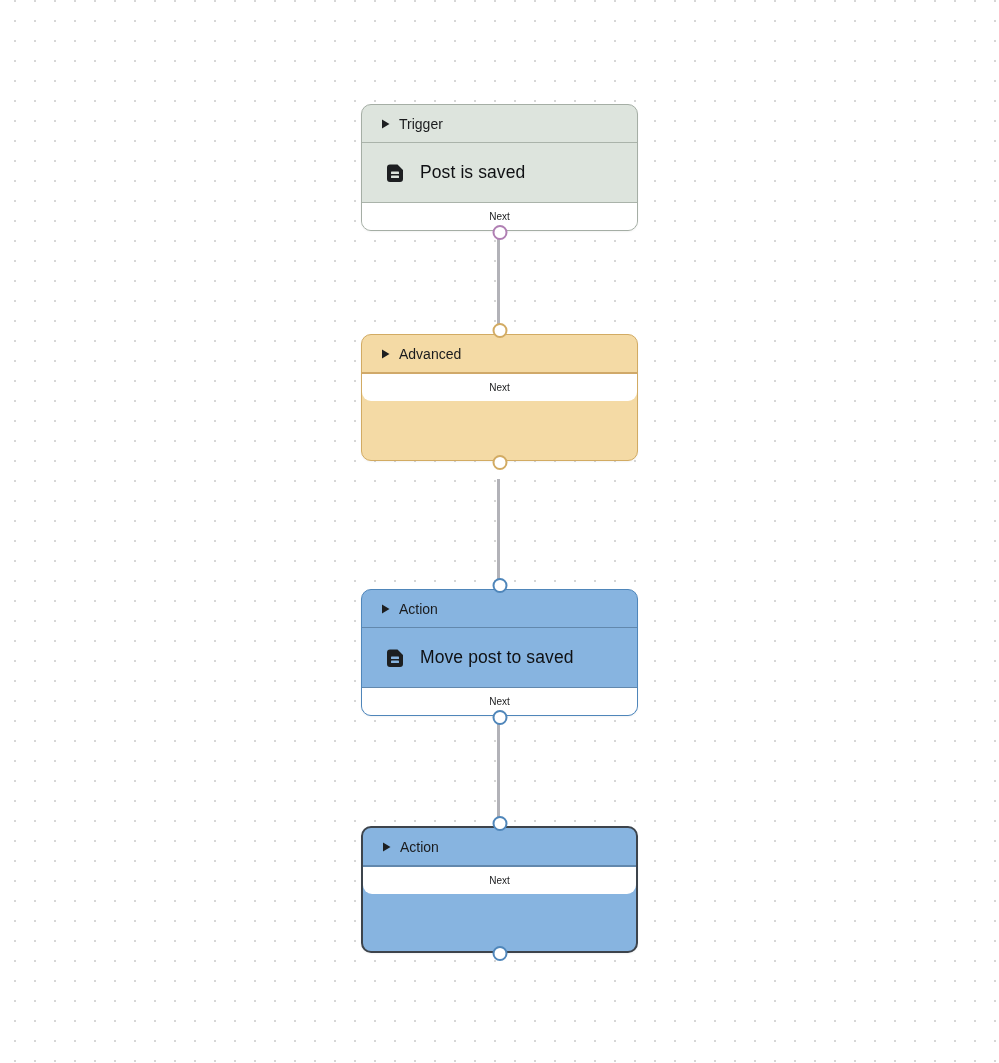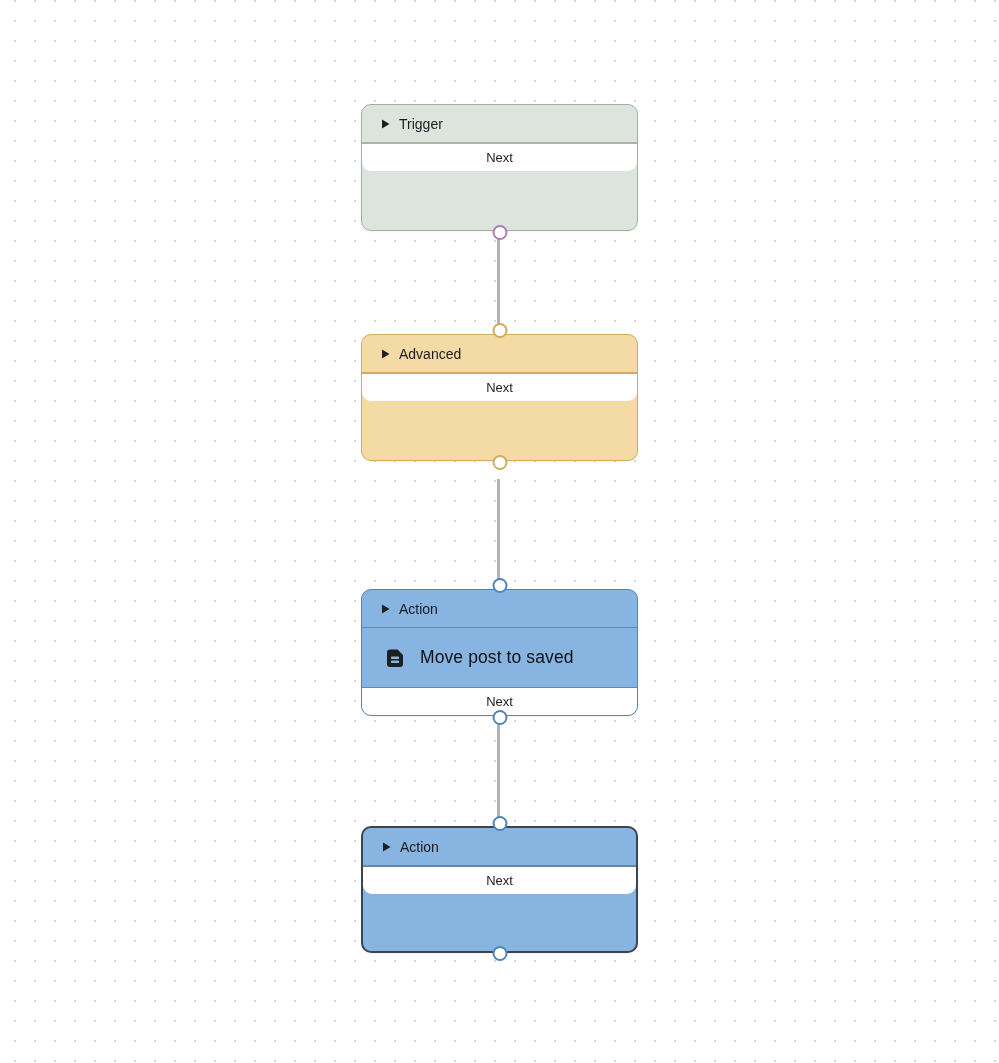--- a/index.html
+++ b/index.html
@@ -56,21 +56,21 @@
   }
   .title{font-size:17.5px;color:#0f1013;letter-spacing:.1px;}
 
   .node-footer{
     flex:0 0 27px;
     background:#ffffff;
     border-top:1px solid var(--divider,#aaa);
     border-radius:0 0 9px 9px;
     display:flex;align-items:center;justify-content:center;
   }
-  .next{font-size:13px;color:#1a1b1d;}
+  .next{font-size:10px;color:#1a1b1d;}
 
   .handle{
     position:absolute;
     left:50%;
     transform:translateX(-50%);
     width:15px;height:15px;
     box-sizing:border-box;
     border-radius:50%;
     background:#ffffff;
     border:2px solid var(--handle,#888);
@@ -92,20 +92,30 @@
   <div class="edge" style="top:718px;height:103px;"></div>
 
   <div class="node" style="top: 104px; --background: #dde4dd; --border: #a5aea5; --divider: #aab3aa; --handle: #b07fb3;">
     <div class="node-header">
       <span class="tri-icon">
         <svg width="9" height="10" viewBox="0 0 9 10">
             <path d="M1 .5 L8.5 5 L1 9.5 Z" fill="#1d1f21"></path>
           </svg>
       </span>
       <span class="category">Trigger</span>
+    </div>
+    <div class="node-body">
+      <span class="body-icon">
+        <svg width="22" height="22" viewBox="0 0 22 22">
+          <path d="M6 2.5h7.5l5.5 5.5V17a3 3 0 0 1-3 3H6a3 3 0 0 1-3-3V5.5a3 3 0 0 1 3-3z" fill="#1d1f21"></path>
+          <rect x="7" y="9.6" width="8" height="2.5" rx=".6" fill="var(--background)"></rect>
+          <rect x="7" y="13.6" width="8" height="2.5" rx=".6" fill="var(--background)"></rect>
+        </svg>
+      </span>
+      <span class="title">Post is saved</span>
     </div>
     <div class="node-footer">
       <span class="next">Next</span>
     </div>
     <div class="handle handle--out"></div>
   </div>
 
   <div class="node" style="top: 334px; --background: #f4daa5; --border: #d2ab63; --divider: #d0a96a; --handle: #d2ab63;">
     <div class="node-header">
       <span class="tri-icon">

